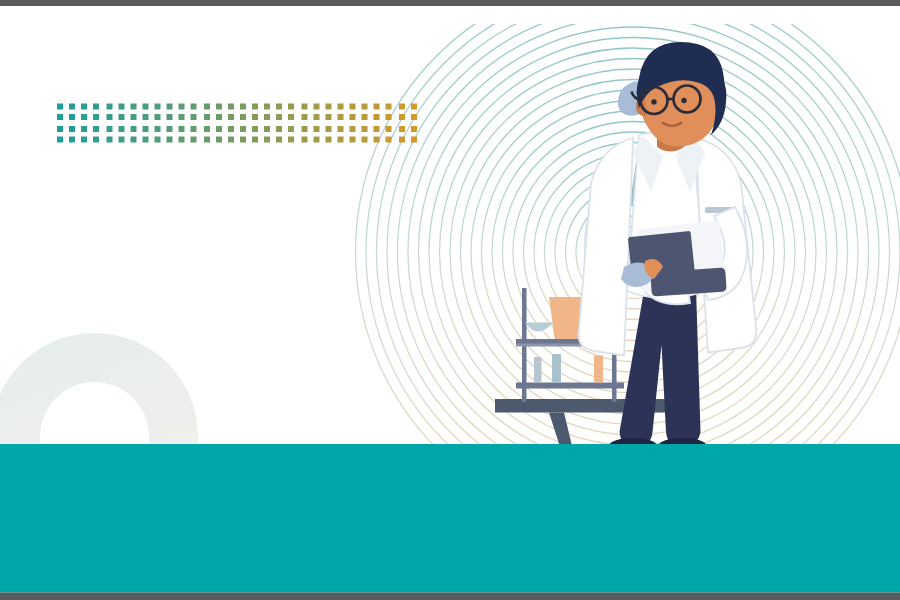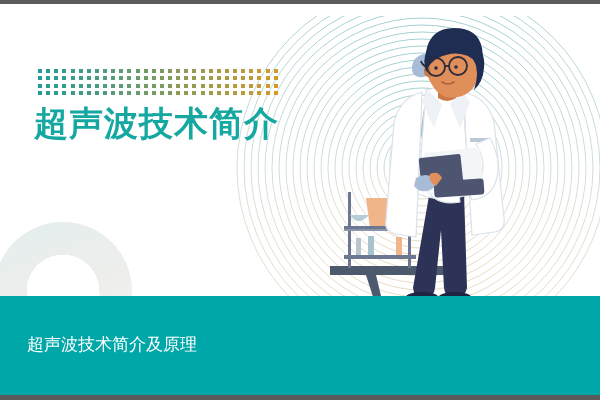--- a/index.html
+++ b/index.html
@@ -225,21 +225,20 @@
         <div class="dot" style="background: rgb(174, 155, 65);"></div>
         <div class="dot" style="background: rgb(180, 155, 61);"></div>
         <div class="dot" style="background: rgb(186, 154, 58);"></div>
         <div class="dot" style="background: rgb(192, 154, 54);"></div>
         <div class="dot" style="background: rgb(199, 154, 50);"></div>
         <div class="dot" style="background: rgb(205, 154, 46);"></div>
         <div class="dot" style="background: rgb(211, 154, 42);"></div>
       </div>
     </div>
 
-  <div class="title">超声波技术简介</div>
 
   <div class="illus">
     <svg width="270" height="280" viewBox="0 0 270 280" xmlns="http://www.w3.org/2000/svg">
 
       <g>
         <rect x="0" y="246" width="120" height="9" fill="#4d5a6e"></rect>
         <path d="M36 255 L44 280 L52 280 L46 255 Z" fill="#4d5a6e"></path>
         <path d="M96 255 L90 280 L82 280 L88 255 Z" fill="#4d5a6e"></path>
       </g>
 
@@ -324,17 +323,16 @@
           <circle cx="106" cy="47" r="9"></circle>
           <circle cx="128" cy="46" r="9"></circle>
           <path d="M115 46 h4"></path>
           <path d="M97 47 q-5 -2 -6 -6"></path>
         </g>
       </g>
     </svg>
   </div>
 
   <div class="band"></div>
-  <div class="band-text">超声波技术简介及原理</div>
 
 
   <div class="chrome-bottom"></div>
 </div>
 
 </body></html>

